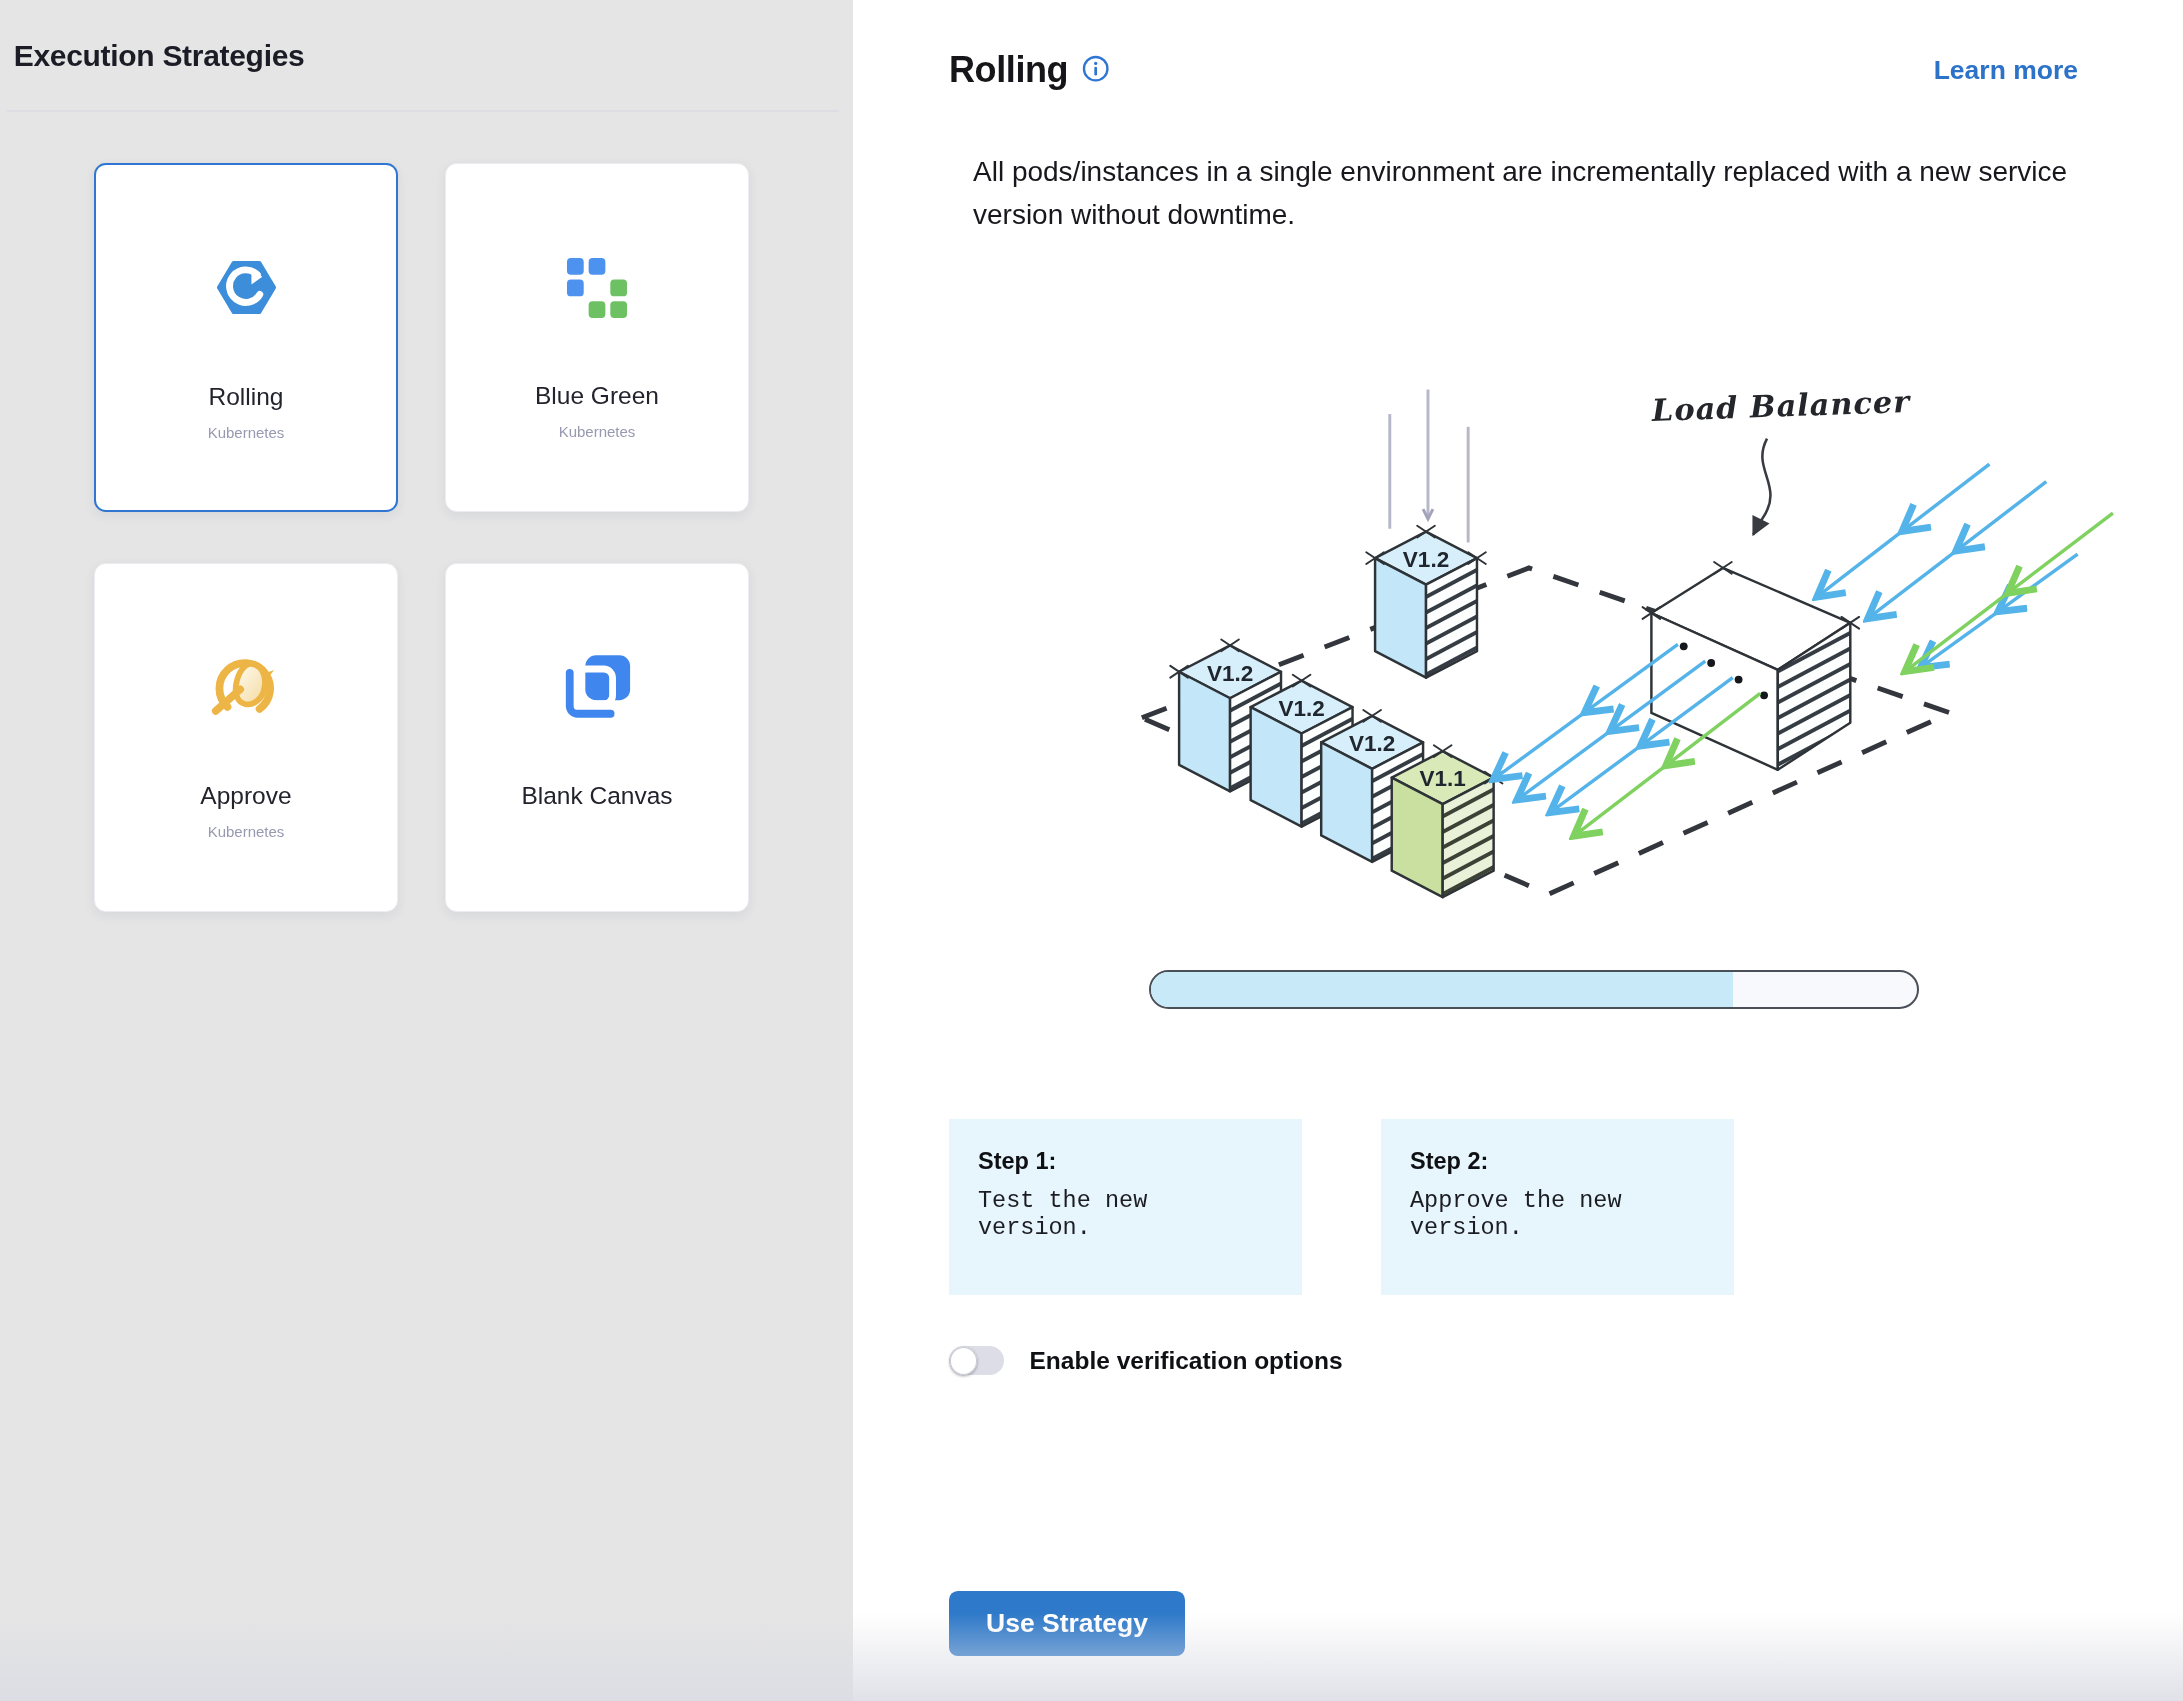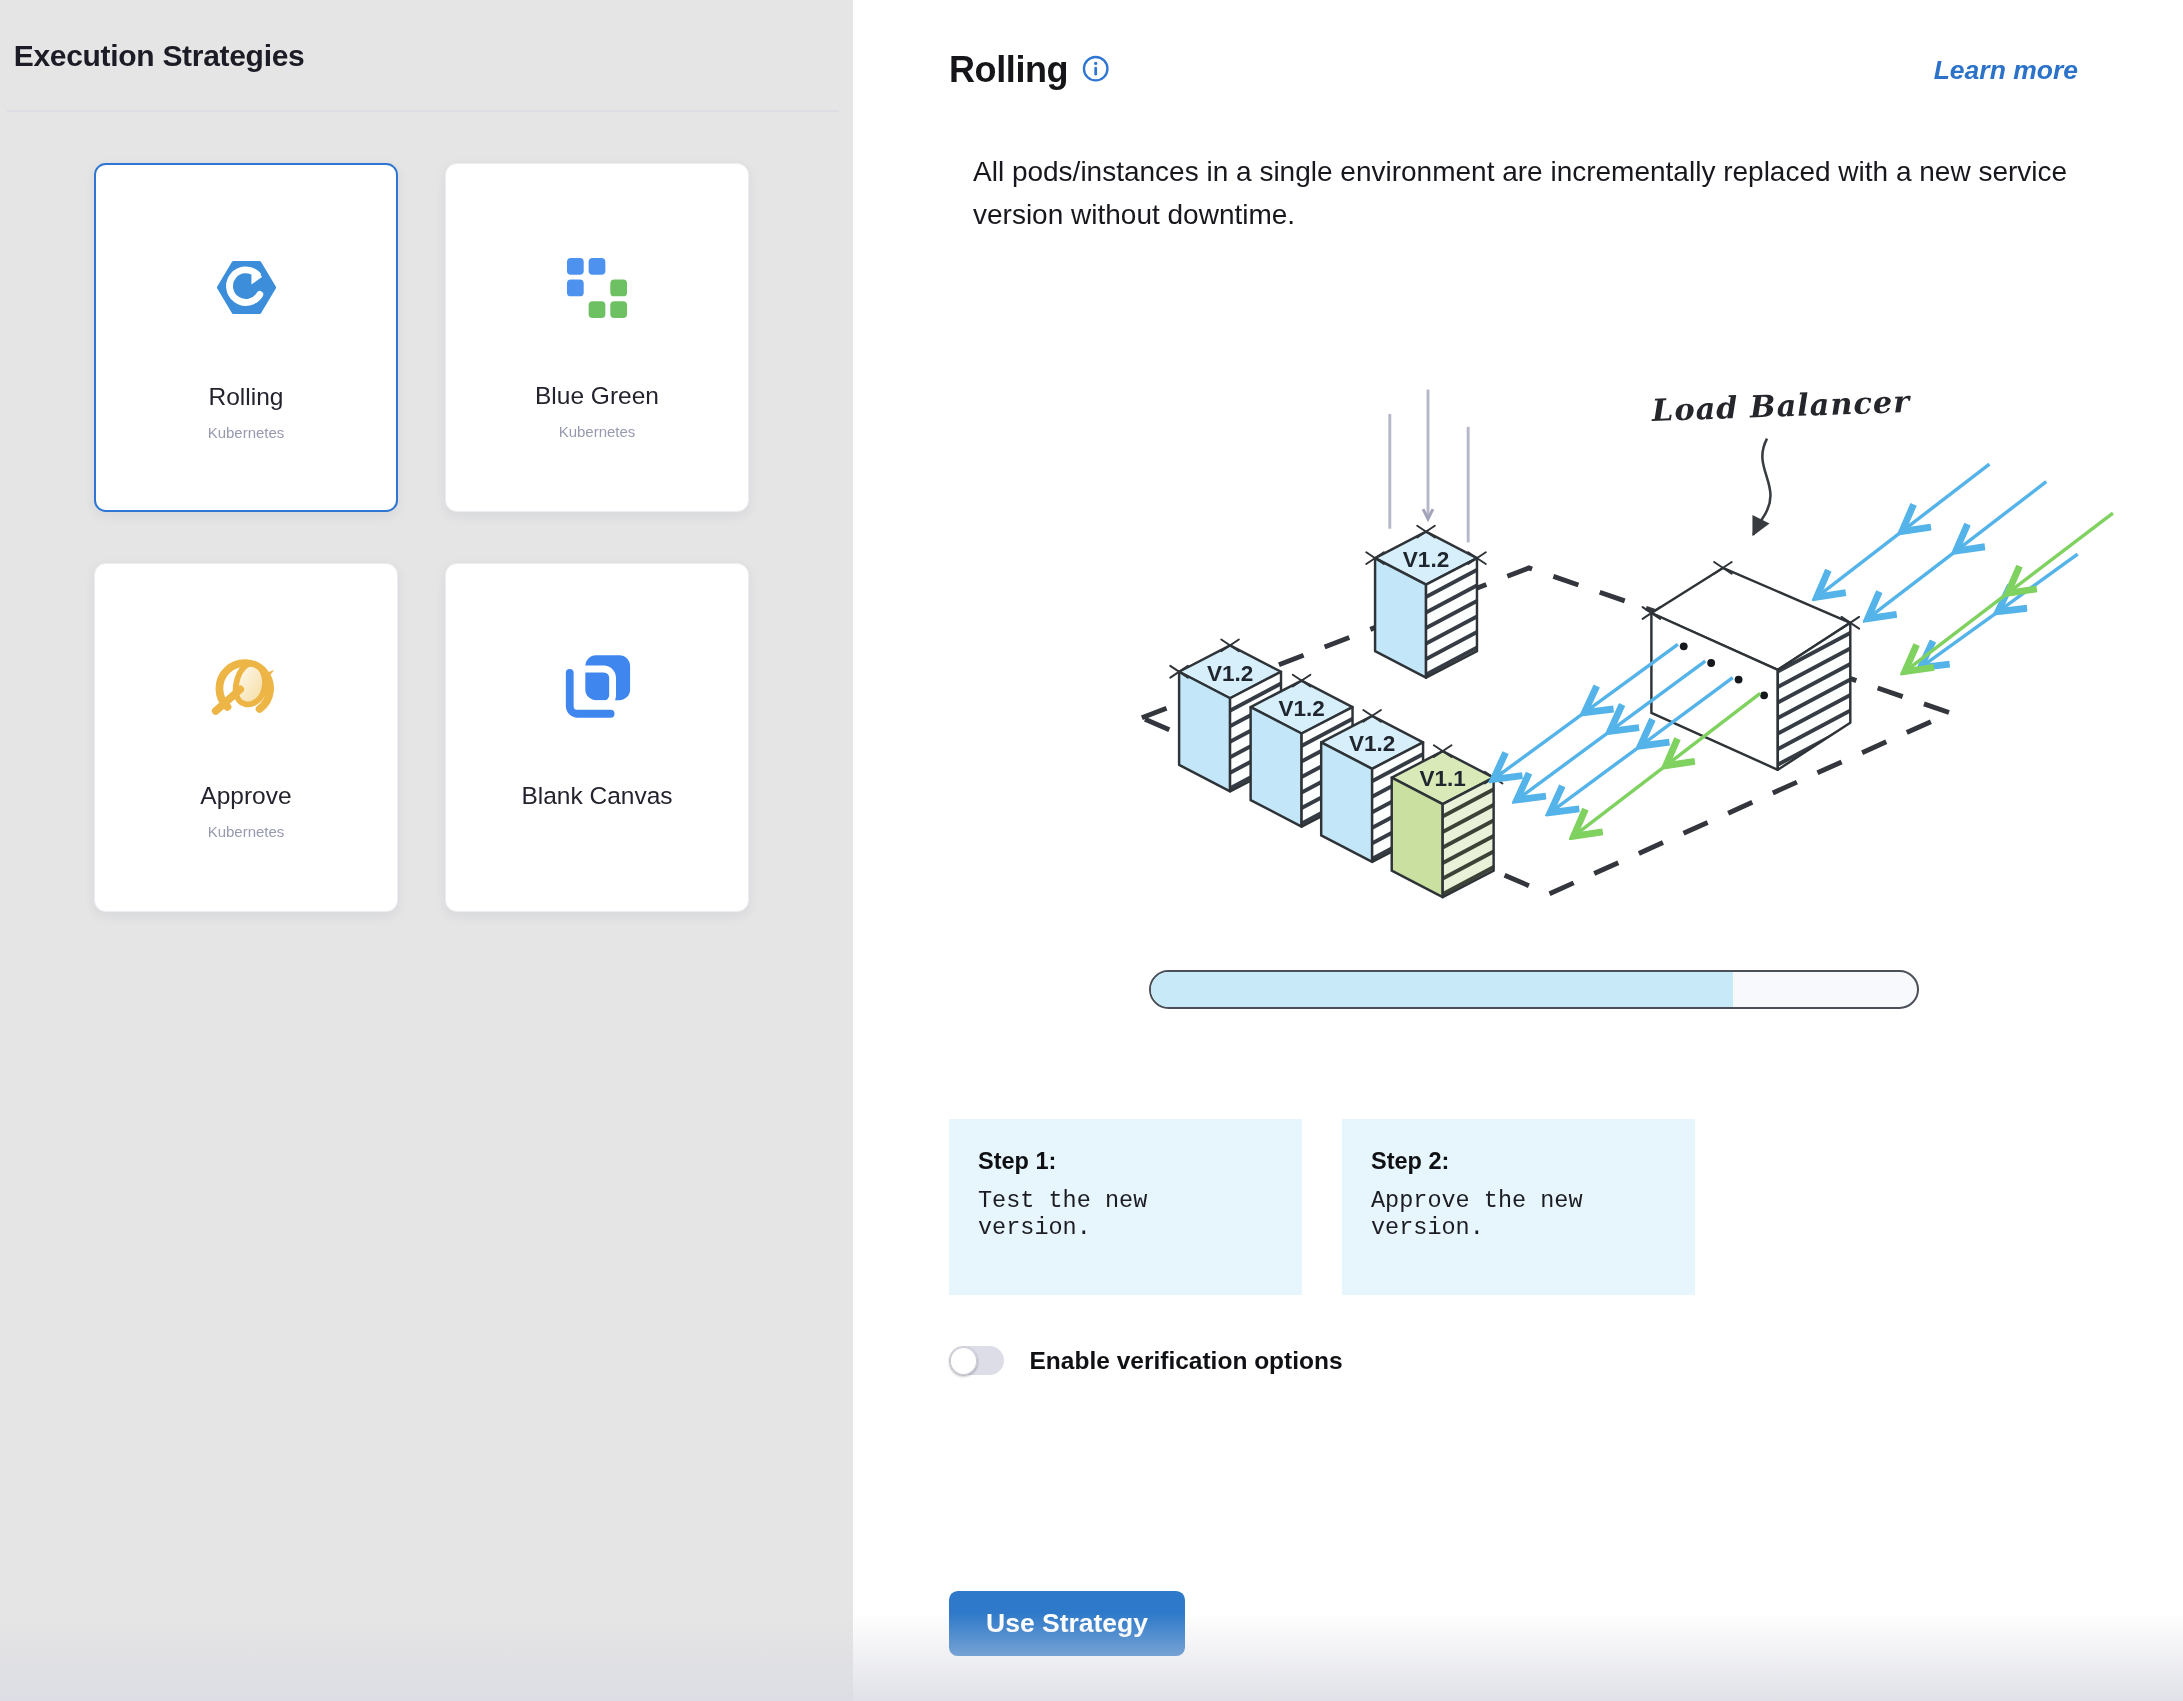--- a/index.html
+++ b/index.html
@@ -23,33 +23,33 @@
   .card-title { margin-top:63px; font-size:24.5px; font-weight:500; color:#23232e; }
   .card-sub { margin-top:13px; font-size:15px; color:#9799b0; }
 
   
   .right-panel { position:absolute; left:853px; top:0; width:1331px; height:1702px;
                  background:#ffffff; padding:0 106px 0 96px; }
   .detail-header { display:flex; align-items:flex-start; margin-top:49px; }
   .detail-title { font-size:36px; font-weight:700; color:#15151a; letter-spacing:-0.4px; }
   .info-icon { margin:5.9px 0 0 13.7px; cursor:pointer; }
   .learn-more { margin-left:auto; margin-top:5.9px; font-size:26.5px; font-weight:700;
-                color:#2b72c8; cursor:pointer;font-style:italic; }
+                color:#2b72c8; cursor:pointer; }
   .description { margin-top:59px; max-width:1117px; font-size:28px; color:#17171d;
                  line-height:1.55;margin-left:24px; }
 
   .canvas { position:relative; margin-top:84px; height:632px; }
   .canvas svg { position:absolute; left:129px; top:0; }
 
   .progress { margin:17.6px 0 0 200px; width:770px; height:39px;
               border:2.9px solid #4a4f58; border-radius:20.6px; background:#f7f9fc;
               overflow:hidden; }
   .progress-fill { height:100%; background:#c7e9f8; }
 
-  .steps { display:flex; gap:40px; margin-top:110px;border-radius:28px; }
+  .steps { display:flex; gap:79px; margin-top:110px;border-radius:28px; }
   .step-card { width:353px; height:176px; background:#e7f5fd; padding:29px 29px; }
   .step-title { font-size:23.5px; font-weight:700; color:#0f1013; }
   .step-desc  { margin-top:11.8px; font-size:23.5px; color:#1c1d22;font-family:Liberation Mono, monospace; }
 
   .toggle-row { display:flex; align-items:center; margin-top:51px; }
   .toggle { position:relative; width:55px; height:29px; border-radius:14.7px;
             background:#dcdde7; cursor:pointer; flex:0 0 auto; }
   .toggle .knob { position:absolute; left:1px; top:1px; width:27.4px; height:27.4px;
                   border-radius:50%; background:#ffffff;
                   box-shadow:0 1px 2.9px rgba(40,40,60,.45), inset 0 0 0 1px #c9cad4; }

